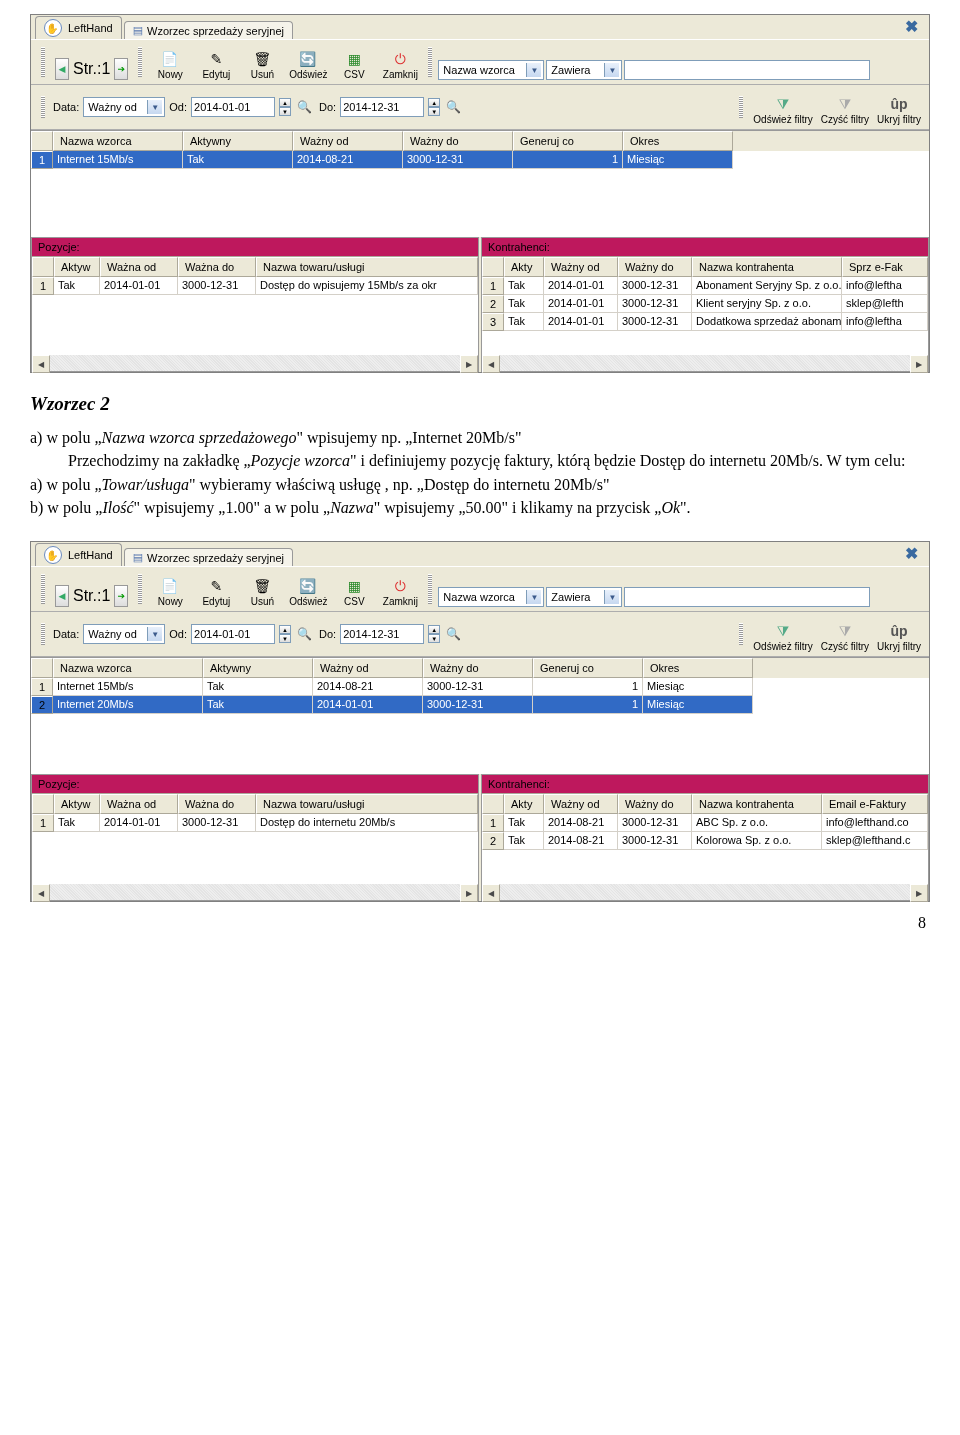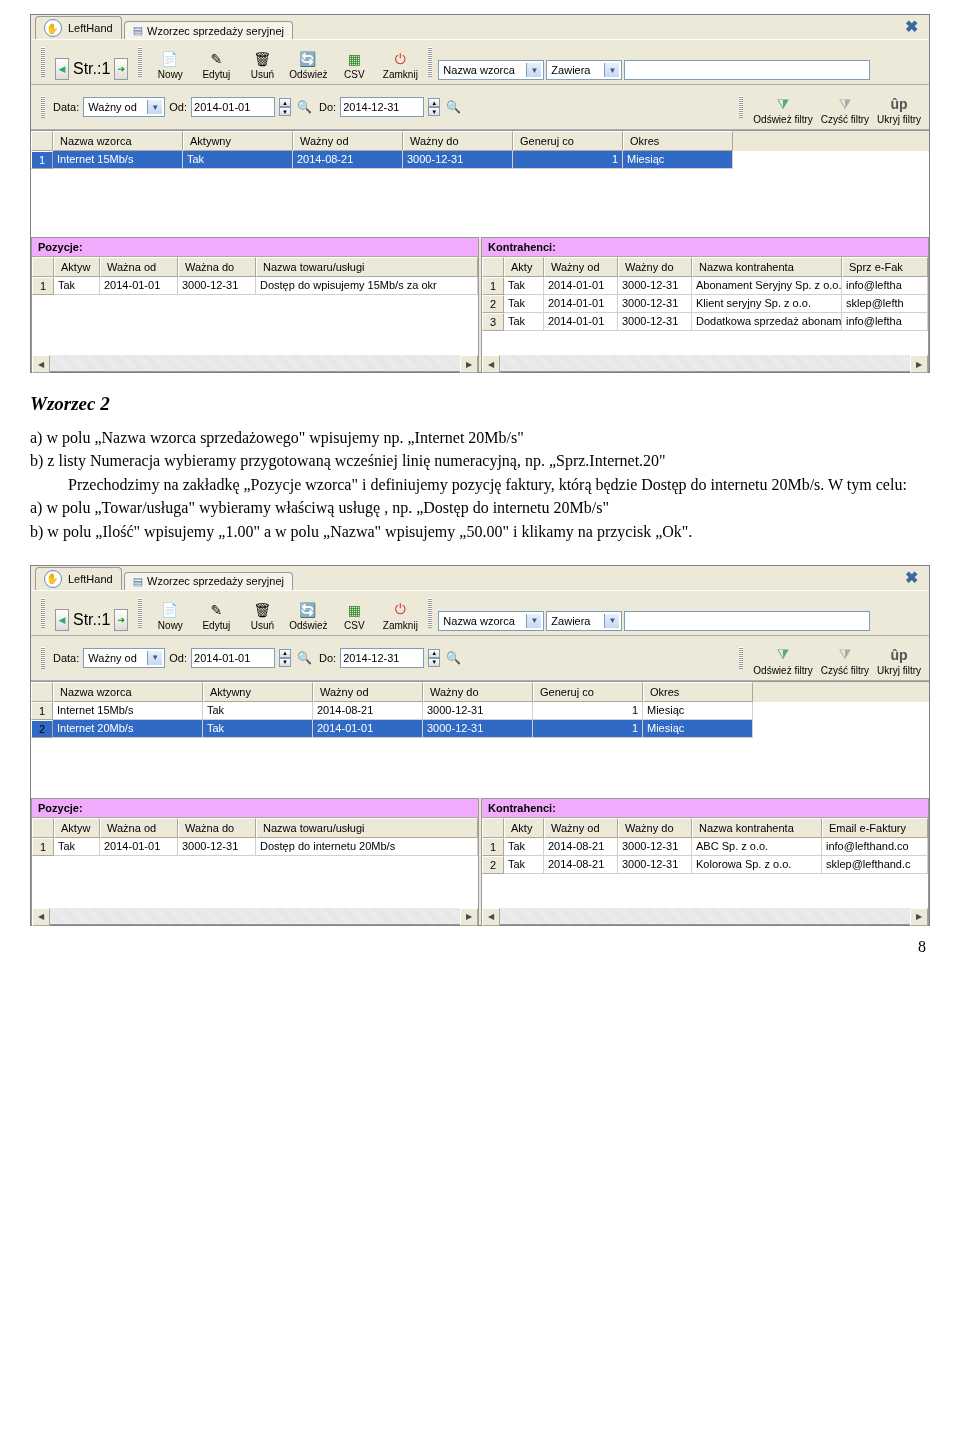--- a/index.html
+++ b/index.html
@@ -29,28 +29,28 @@
   .grid-head{display:flex;background:#ece9d8}
   .gh{border:1px solid #fff;border-right-color:#aca899;border-bottom-color:#aca899;padding:3px 6px;font-size:11px;box-sizing:border-box;overflow:hidden;white-space:nowrap}
   .grid-row{display:flex}
   .gc{border-right:1px solid #d4d0c8;border-bottom:1px solid #d4d0c8;padding:2px 4px;font-size:11px;box-sizing:border-box;overflow:hidden;white-space:nowrap;height:18px}
   .sel .gc{background:#316ac5;color:#fff}
   .row-hdr{background:#ece9d8;border:1px solid #fff;border-right-color:#aca899;border-bottom-color:#aca899;text-align:center}
   .grid-body{min-height:50px;background:#fff}
   .split{display:flex;background:#ece9d8}
   .pane{flex:1;border:1px solid #999;background:#fff;margin:0}
   .pane + .pane{margin-left:2px}
-  .pane-title{background:#f0abfc;padding:3px 6px;font-weight:bold;font-size:11px;border-bottom:1px solid #aca899}
+  .pane-title{background:#be185d;padding:3px 6px;font-weight:normal;font-size:11px;border-bottom:1px solid #aca899}
   .scroll{display:flex;background:#ece9d8;height:16px}
   .sb-btn{width:16px;height:16px;border:1px solid #fff;border-right-color:#aca899;border-bottom-color:#aca899;background:#ece9d8;display:flex;align-items:center;justify-content:center;font-size:8px;color:#4a4a4a}
   .sb-track{flex:1;background:repeating-linear-gradient(45deg,#eee,#eee 1px,#e4e4e4 1px,#e4e4e4 2px)}
   .doc{font-family:"Times New Roman",serif;font-size:16px;line-height:1.35;margin:18px 0 22px 0}
   .doc .title{font-style:italic;font-weight:bold;font-size:19px;margin-bottom:10px}
   .doc p{margin:0 0 2px 0;text-align:justify}
-  .doc .em{}
+  .doc .em{font-style:italic}
   .pagenum{text-align:right;font-family:"Times New Roman",serif;font-size:16px;padding-right:4px}
   .spacer{flex:1}
 </style>
 </head>
 <body>
 
 <div class="page">
 
 <div class="app">
 
@@ -242,21 +242,20 @@
             <div class="sb-track"></div>
             <div class="sb-btn">▶</div>
           </div>
     </div>
   </div>
 </div>
 
 <div class="doc">
   <div class="title">Wzorzec 2</div>
   <p>a) w polu „<span class="em">Nazwa wzorca sprzedażowego</span>" wpisujemy np. „Internet 20Mb/s"</p>
-  <p>b) z listy <span class="em">Numeracja</span> wybieramy przygotowaną wcześniej linię numeracyjną, np. „Sprz.Internet.20"</p>
   <p style="text-indent:38px">Przechodzimy na zakładkę „<span class="em">Pozycje wzorca</span>" i definiujemy pozycję faktury, którą będzie Dostęp do internetu 20Mb/s. W tym celu:</p>
   <p>a) w polu „<span class="em">Towar/usługa</span>" wybieramy właściwą usługę , np. „Dostęp do internetu 20Mb/s"</p>
   <p>b) w polu „<span class="em">Ilość</span>" wpisujemy „1.00" a w polu „<span class="em">Nazwa</span>" wpisujemy „50.00" i klikamy na przycisk „<span class="em">Ok</span>".</p>
 </div>
 
 <div class="app">
 
   <div class="tabbar">
     <div class="tab">
       <span class="lh-icon">✋</span>

